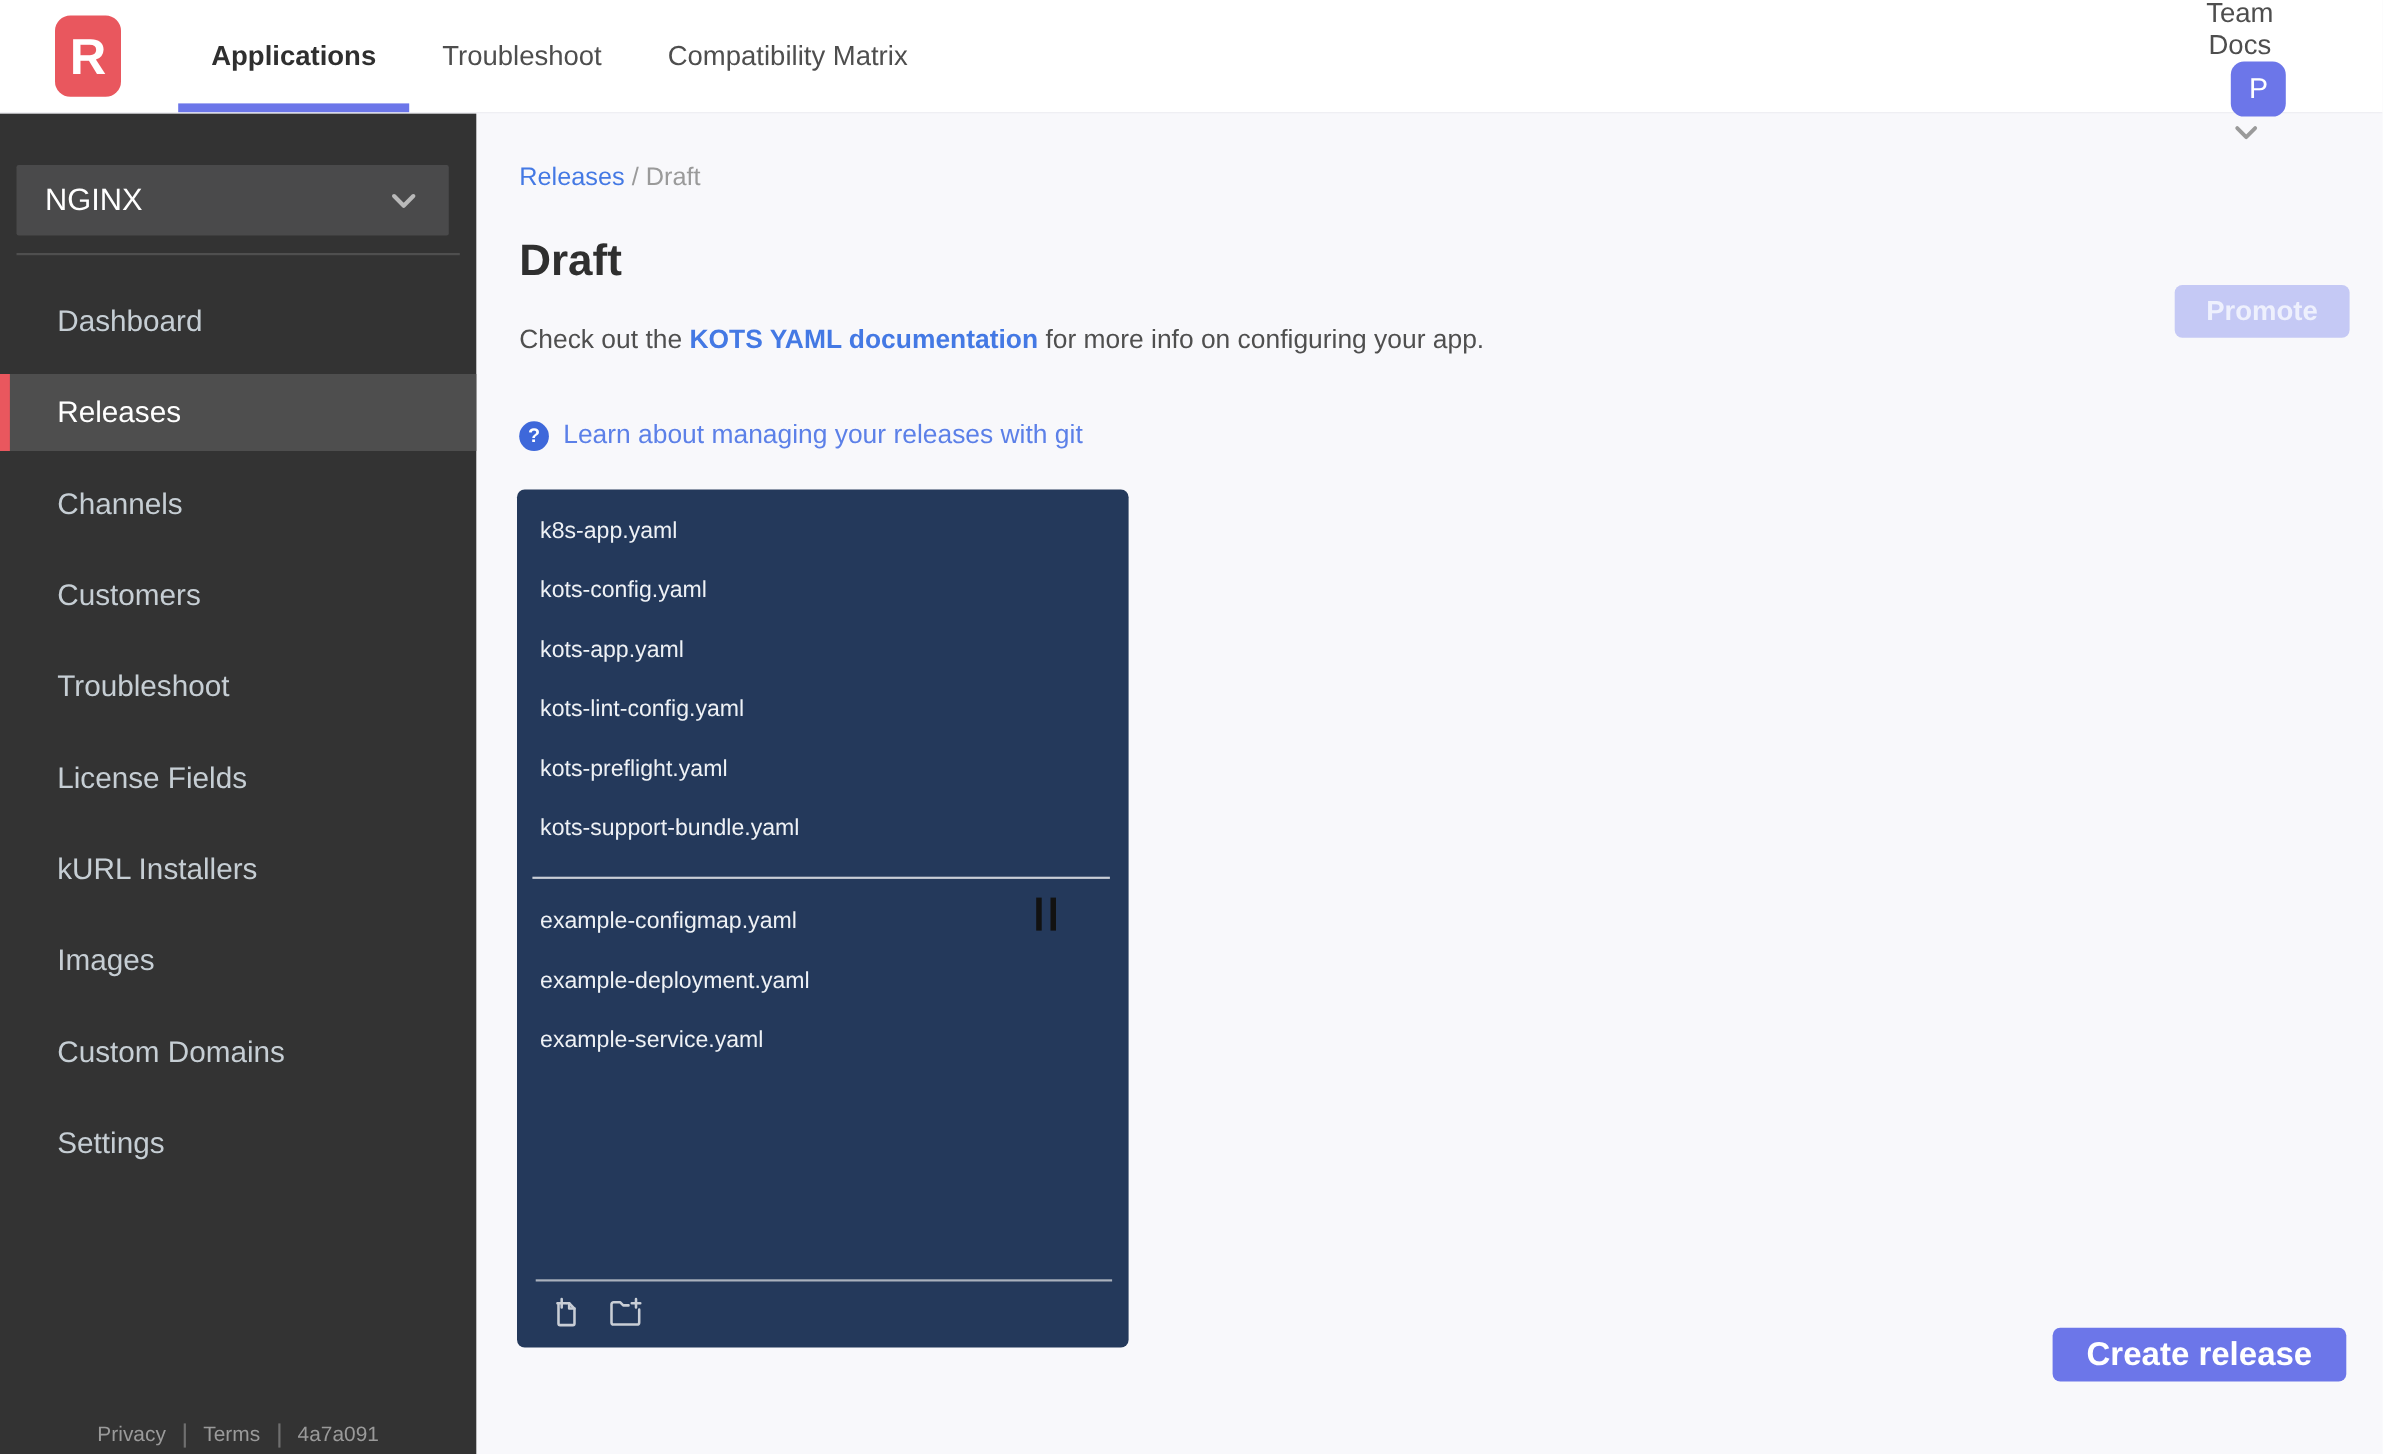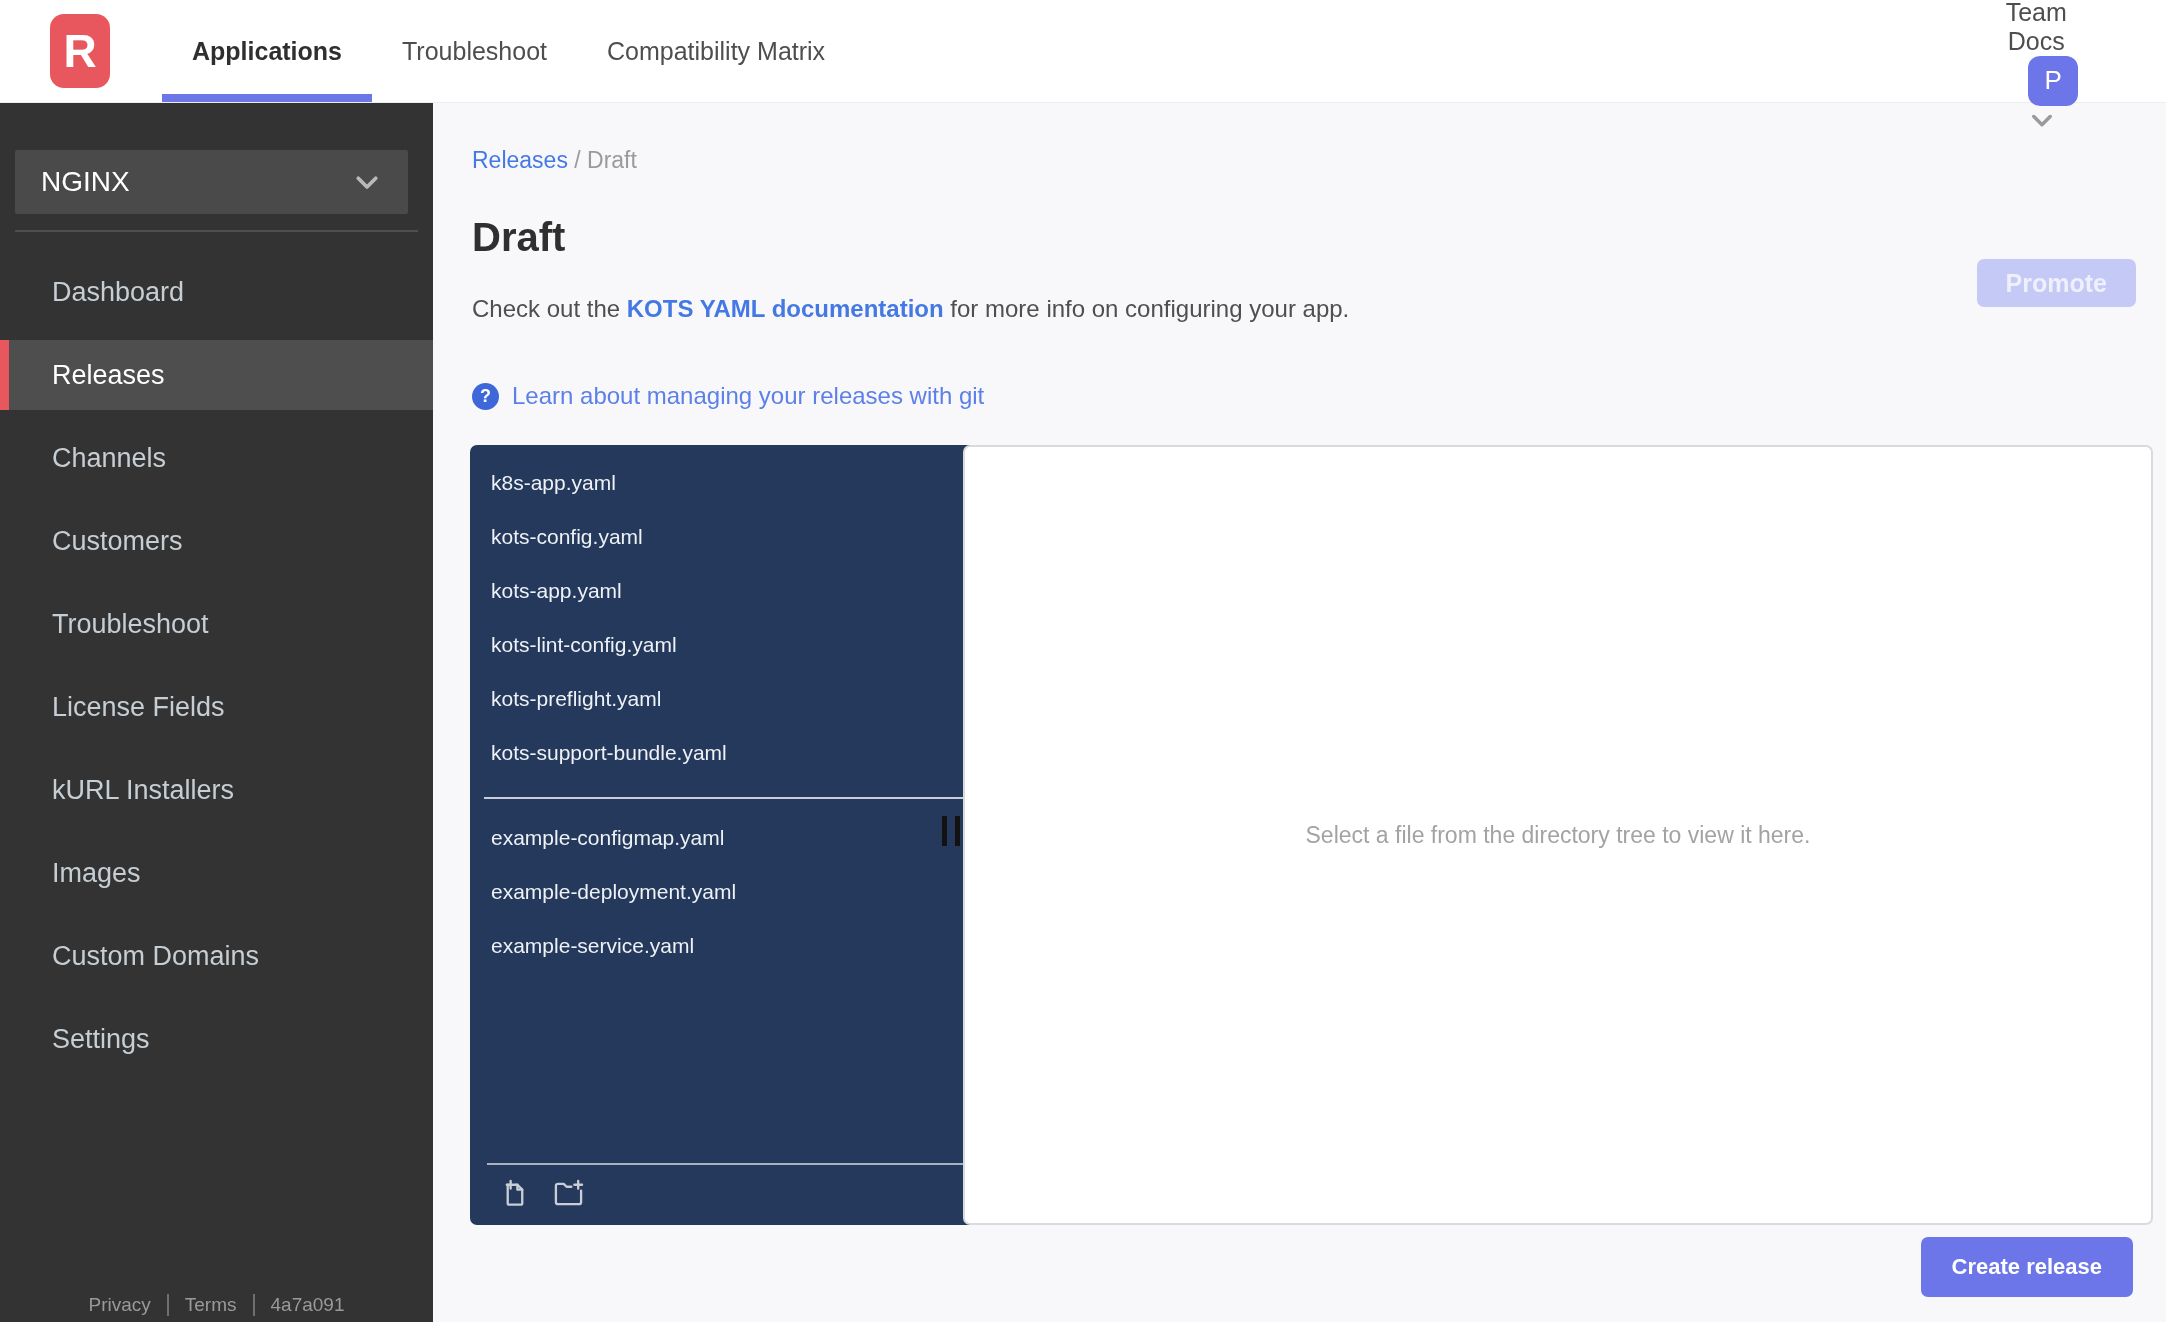--- a/index.html
+++ b/index.html
@@ -72,22 +72,22 @@
   .tree-action{background:none; border:none; color:#c9ced6; display:flex; cursor:pointer; padding:0;}
 
   .drag-handle{position:absolute; top:713px; left:509px; display:flex; gap:8px; cursor:col-resize;}
   .drag-handle span{display:block; width:5px; height:30px; background:#121212;}
 
   .editor-panel{position:absolute; top:342px; left:530px; width:1190px; height:780px;
                 background:#fff; border:2px solid #d7dade; border-radius:7px;
                 display:flex; align-items:center; justify-content:center;}
   .editor-placeholder{font-size:23px; color:#a3a3a3;}
 
-  .create-btn{position:absolute; top:1134px; right:33px; height:60px; padding:0 31px; border:none;
-              border-radius:7px; background:var(--accent); color:#fff; font-size:22px; font-weight:700;
+  .create-btn{position:absolute; top:1104px; right:33px; height:49px; padding:0 31px; border:none;
+              border-radius:7px; background:var(--accent); color:#fff; font-size:30px; font-weight:700;
               font-family:inherit; cursor:pointer;}
 </style>
 </head>
 <body>
 
 <div class="app">
 
   <header class="topnav">
     <div class="logo">R</div>
     <nav class="nav-left">
@@ -192,19 +192,16 @@
           </span>
         </button>
       </div>
     </section>
 
     <div class="drag-handle">
       <span></span>
       <span></span>
     </div>
 
-    <section class="editor-panel">
-      <p class="editor-placeholder">Select a file from the directory tree to view it here.</p>
-    </section>
 
     <button class="create-btn">Create release</button>
   </main>
 </div>
 
 </body></html>

